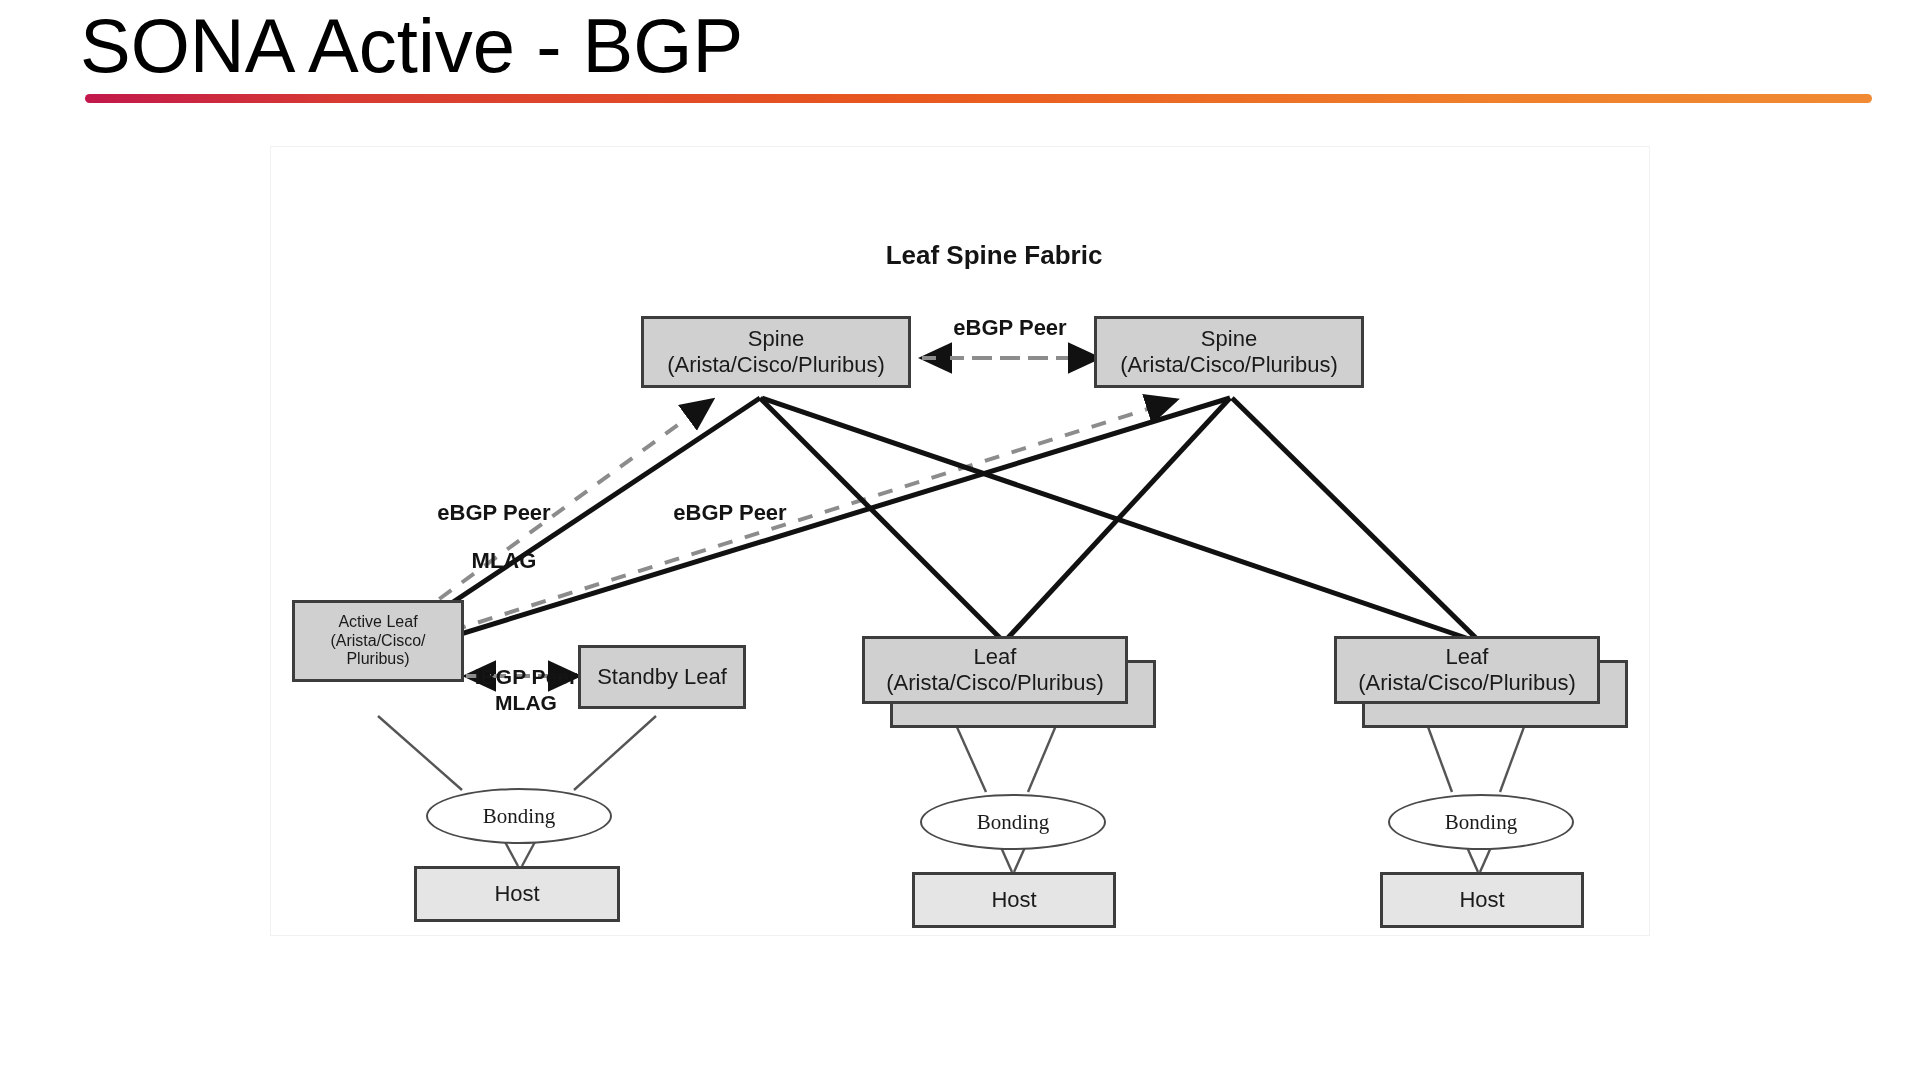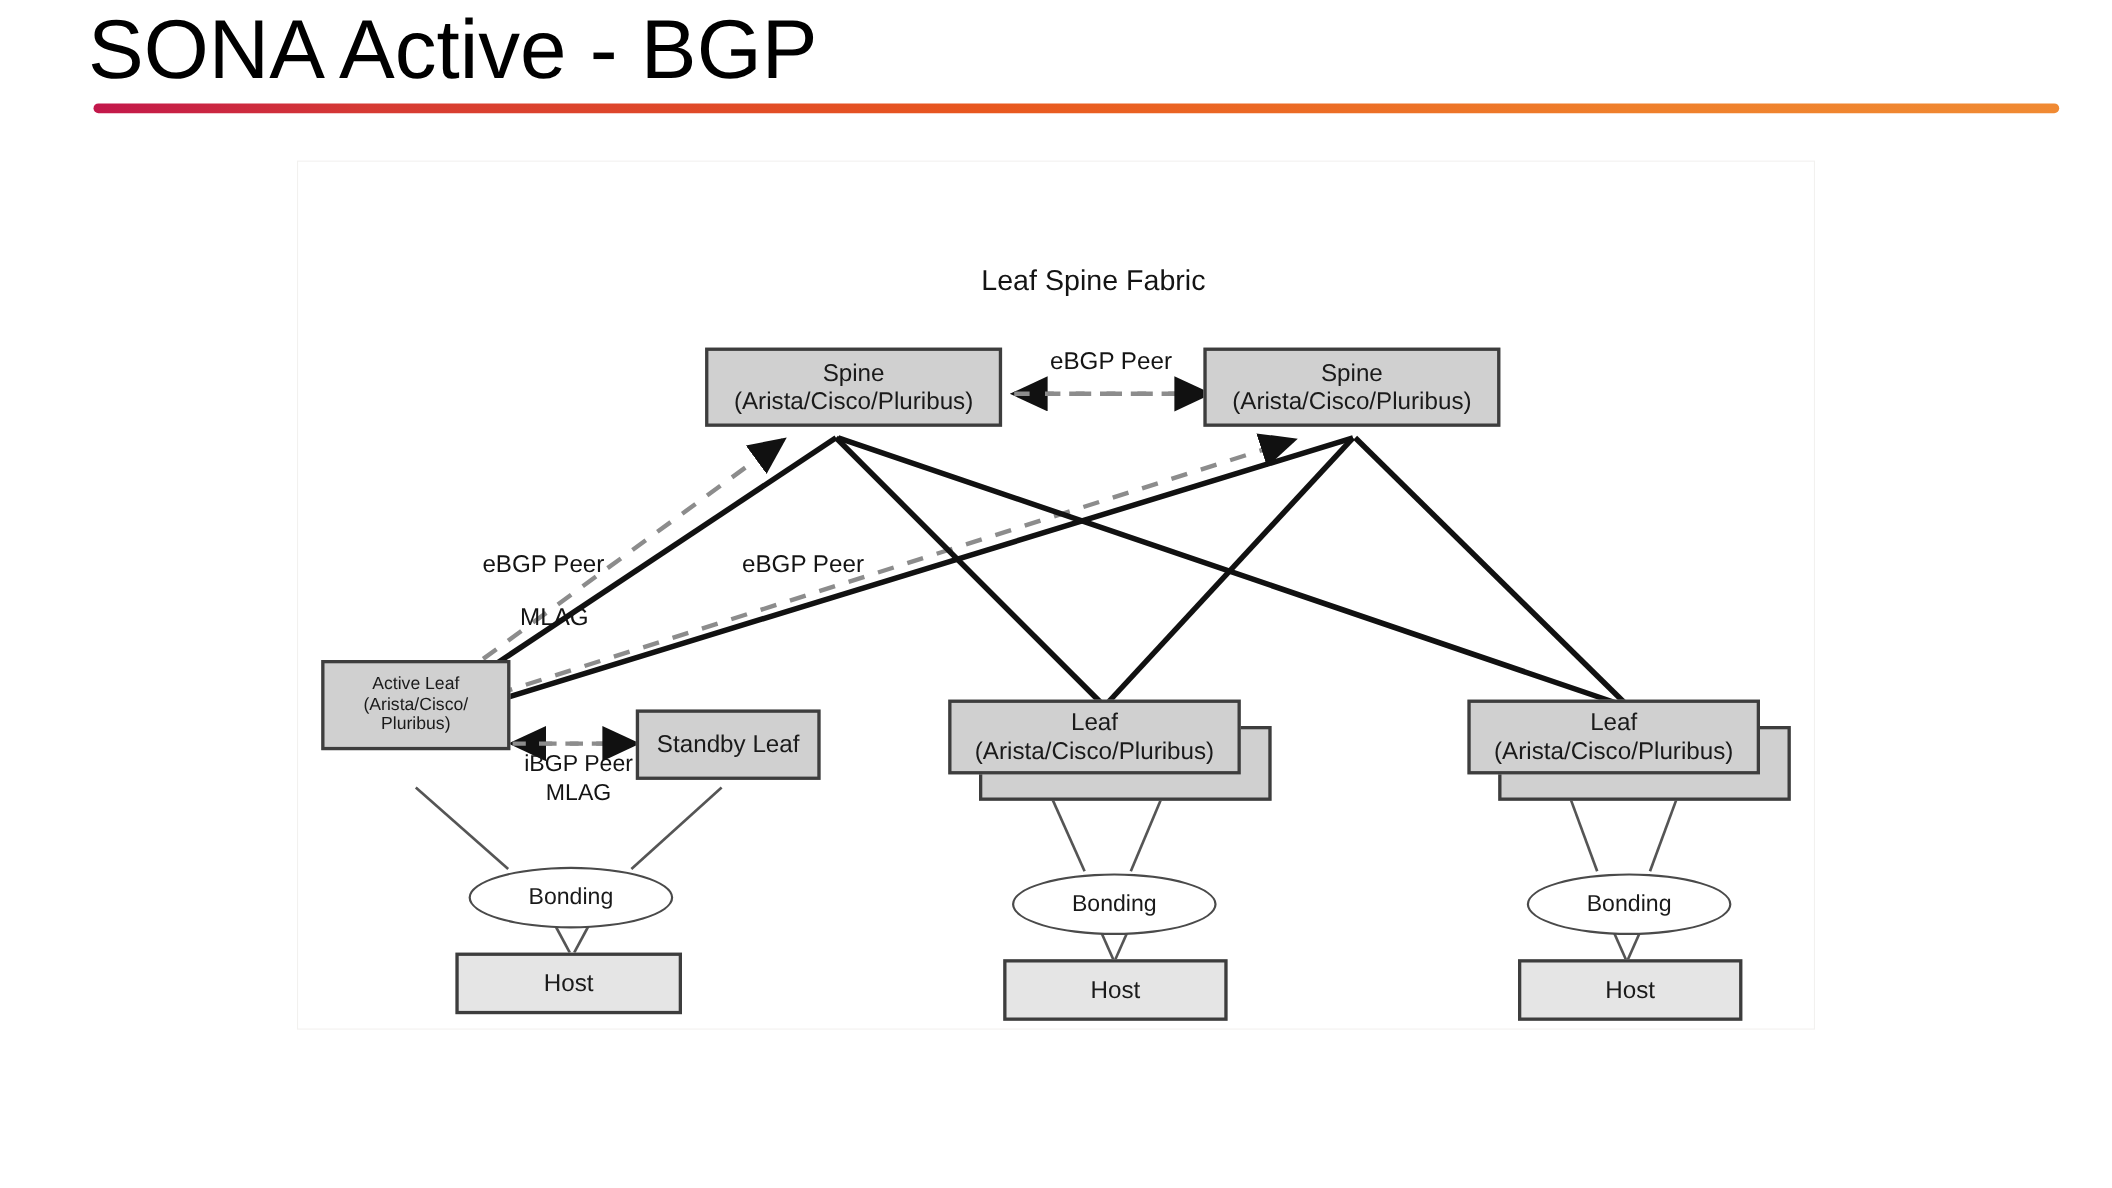--- a/index.html
+++ b/index.html
@@ -80,35 +80,37 @@
     border: 3px solid #3d3d3d;
   }
   .box-stack-back {
     background: #d0d0d0;
     border: 3px solid #3d3d3d;
   }
   .ellipse {
     background: #ffffff;
     border: 2px solid #4a4a4a;
     border-radius: 50%;
+    font-family: Liberation Serif, serif;
   }
 
   .node-label {
     display: block;
     white-space: pre-line;
     padding: 0 4px;
   }
 
   
   .flabel {
     position: absolute;
     color: #141414;
     white-space: pre-line;
     text-align: center;
     line-height: 1.22;
+    font-weight: bold;
   }
 
   #fabric-title {
     font-size: 26px;
   }
 </style>
 </head>
 <body>
 
 <div id="slide-title">SONA Active - BGP</div>
@@ -257,14 +259,14 @@
 </div>
 
 <div class="flabel" style="left:920px; top:315px; width:180px; font-size:22px;">eBGP Peer</div>
 
 <div class="flabel" style="left:404px; top:500px; width:180px; font-size:22px;">eBGP Peer</div>
 
 <div class="flabel" style="left:444px; top:548px; width:120px; font-size:22px;">MLAG</div>
 
 <div class="flabel" style="left:640px; top:500px; width:180px; font-size:22px;">eBGP Peer</div>
 
-<div class="flabel" style="left:456px; top:682px; width:140px; font-size:21px;">iBGP Peer
+<div class="flabel" style="left:456px; top:664px; width:140px; font-size:21px;">iBGP Peer
 MLAG</div>
 
 </body></html>

